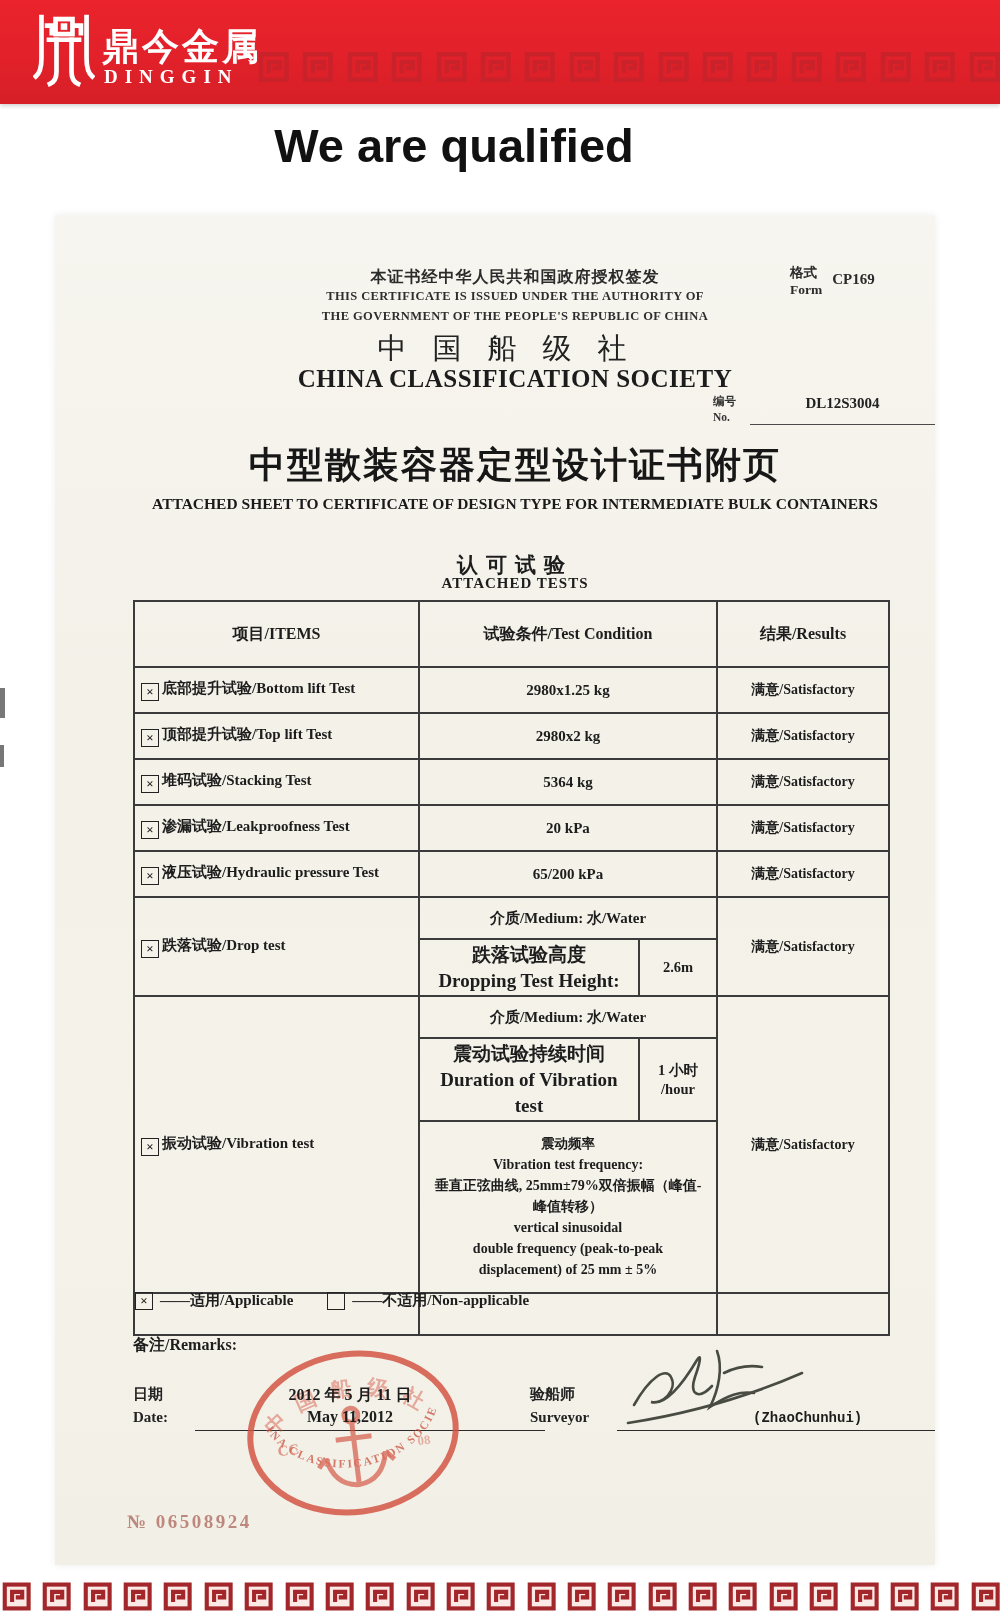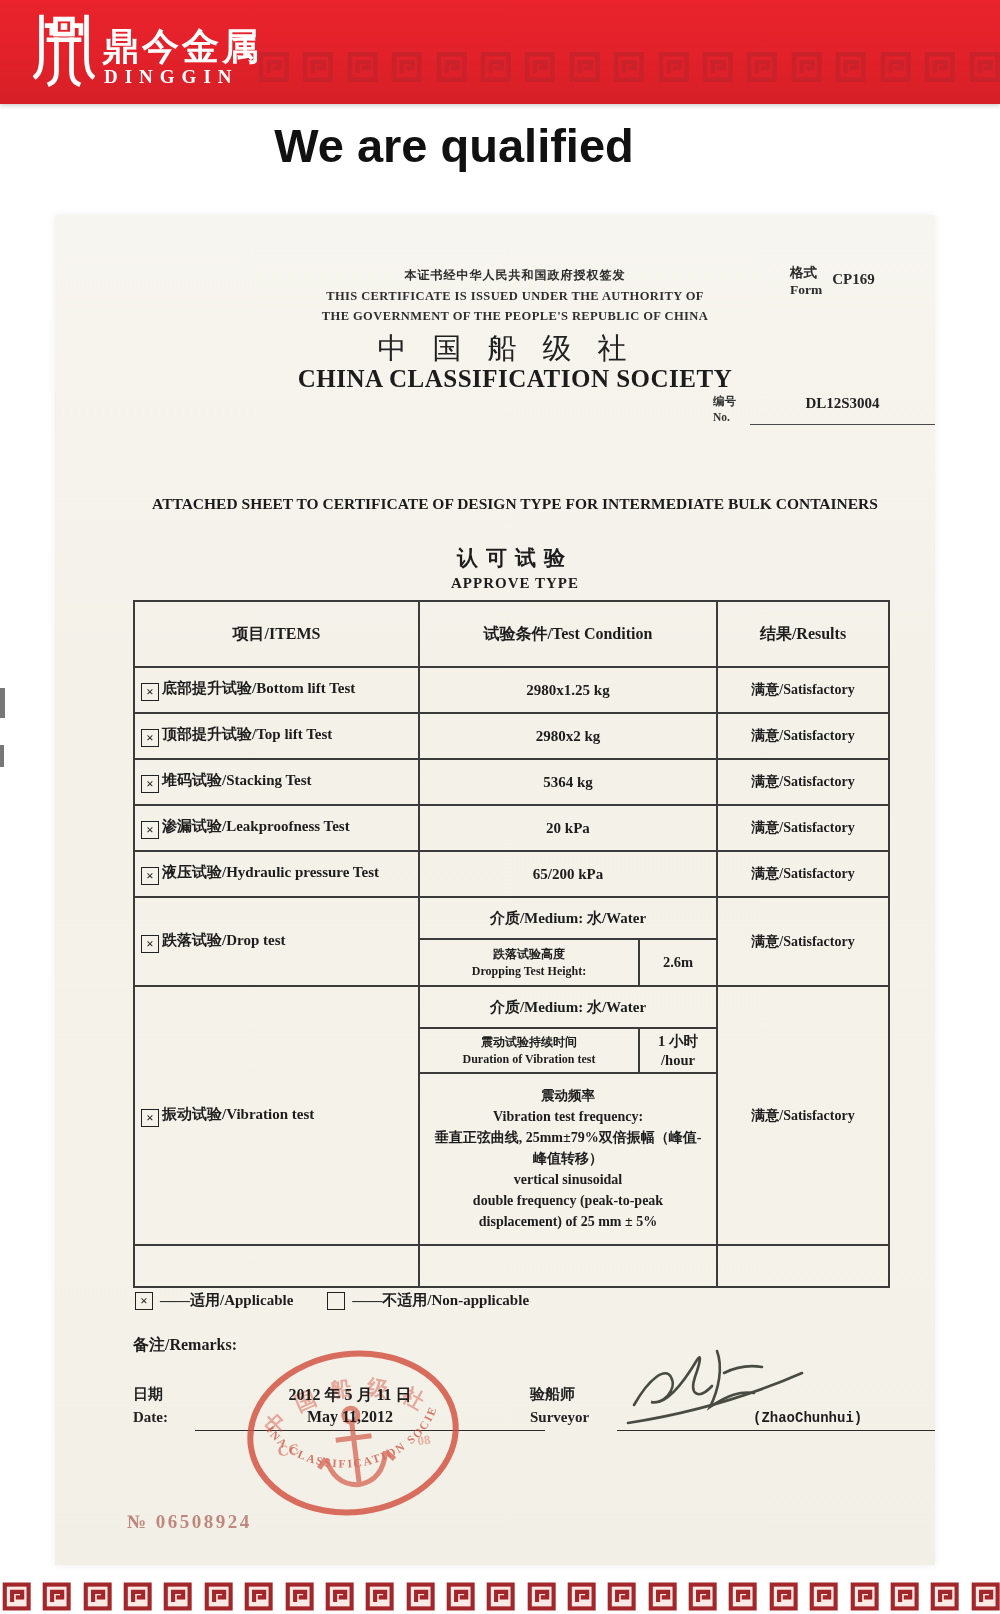--- a/index.html
+++ b/index.html
@@ -19,46 +19,46 @@
 
   
   .heading{position:absolute;left:0;top:118px;width:100%;text-align:center;padding-right:92px;box-sizing:border-box;
            font-family:"Liberation Sans","DejaVu Sans",sans-serif;font-weight:bold;font-size:47px;color:#111;}
 
   
   .paper{position:absolute;left:55px;top:215px;width:880px;height:1350px;
          background:linear-gradient(180deg,#f7f5ef 0%,#f3f1e8 35%,#f5f2ea 75%,#f2efe6 100%);
          box-shadow:0 0 8px rgba(0,0,0,.07);}
   .cert-center{position:absolute;left:20px;width:100%;text-align:center;}
-  .auth-cn{top:52px;font-size:12px;font-weight:bold;letter-spacing:1px;color:#2b2b2b;}
+  .auth-cn{top:52px;font-size:16px;font-weight:bold;letter-spacing:1px;color:#2b2b2b;}
   .auth-en{font-size:12.5px;font-weight:bold;color:#2e2e2e;letter-spacing:.4px;}
   .auth-en1{top:74px;} .auth-en2{top:94px;}
   .form-block{position:absolute;left:735px;top:50px;display:flex;gap:10px;}
   .form-labels{font-size:13.5px;font-weight:bold;line-height:1.25;color:#2b2b2b;}
   .form-value{font-size:15px;font-weight:bold;margin-top:6px;color:#2b2b2b;}
   .society-cn{top:114px;font-size:29px;letter-spacing:26px;color:#222;}
   .society-en{top:150px;font-size:25px;font-weight:bold;color:#1c1c1c;letter-spacing:.5px;}
   .no-block{position:absolute;left:658px;top:178px;display:flex;gap:14px;}
   .no-labels{font-size:11.5px;font-weight:bold;line-height:1.4;color:#333;}
   .no-value{font-size:15px;font-weight:bold;width:185px;text-align:center;color:#222;
             border-bottom:1.5px solid #4a4a4a;padding-bottom:5px;margin-top:2px;}
   .title-cn{top:226px;font-size:36px;font-weight:bold;letter-spacing:2px;color:#171717;}
   .title-en{top:280px;font-size:15.5px;font-weight:bold;color:#1a1a1a;letter-spacing:0;}
-  .tests-cn{top:329px;font-size:21px;font-weight:bold;letter-spacing:8px;}
+  .tests-cn{top:336px;font-size:21px;font-weight:bold;letter-spacing:8px;}
   .tests-en{top:360px;font-size:15px;font-weight:bold;letter-spacing:1px;}
 
   
   .cert-table{position:absolute;left:78px;top:385px;width:755px;border-collapse:collapse;table-layout:fixed;}
   .cert-table td{border:2px solid #3b3b3b;font-weight:bold;color:#1d1d1d;vertical-align:middle;padding:2px 12px;}
   .hdr-row td{height:60px;text-align:center;font-size:16px;}
   .simple-row td{height:40px;}
   .item-cell{text-align:left;font-size:15px;padding-left:6px !important;}
   .cond-cell{text-align:center;font-size:15px;}
   .res-cell{text-align:center;font-size:14px;}
-  .sub-label{text-align:center;font-size:12px;line-height:1.35;}
+  .sub-label{text-align:center;font-size:19px;line-height:1.35;}
   .sub-value{text-align:center;font-size:14.5px;line-height:1.3;}
   .freq-cell{text-align:center;font-size:14px;line-height:1.5;padding:6px 10px !important;}
   .freq-cn-title{font-size:13.5px;}
   .cbx{display:inline-block;width:16px;height:16px;border:1.6px solid #222;text-align:center;
        line-height:15px;font-size:13px;margin-right:3px;vertical-align:-3px;background:transparent;}
 
   
   .legend{position:absolute;left:80px;top:1076px;display:flex;gap:34px;font-size:15px;font-weight:bold;align-items:center;}
   .legend-item{display:flex;align-items:center;gap:4px;}
   .remarks{position:absolute;left:78px;top:1120px;font-size:16px;font-weight:bold;}
@@ -194,23 +194,24 @@
     <div class="cert-center society-en">CHINA CLASSIFICATION SOCIETY</div>
 
     <div class="no-block">
       <div class="no-labels">
         <div>编号</div>
         <div>No.</div>
       </div>
       <div class="no-value">DL12S3004</div>
     </div>
 
+    <div class="cert-center title-cn">中型散装容器定型设计证书附页</div>
     <div class="cert-center title-en">ATTACHED SHEET TO CERTIFICATE OF  DESIGN TYPE FOR INTERMEDIATE BULK CONTAINERS</div>
     <div class="cert-center tests-cn">认可试验</div>
-    <div class="cert-center tests-en">APPROVE TYPE</div>
+    <div class="cert-center tests-en">ATTACHED TESTS</div>
 
     <table class="cert-table">
       <colgroup>
           <col style="width:285px">
           <col style="width:220px">
           <col style="width:78px">
           <col style="width:172px">
         </colgroup>
 
       <tbody>

